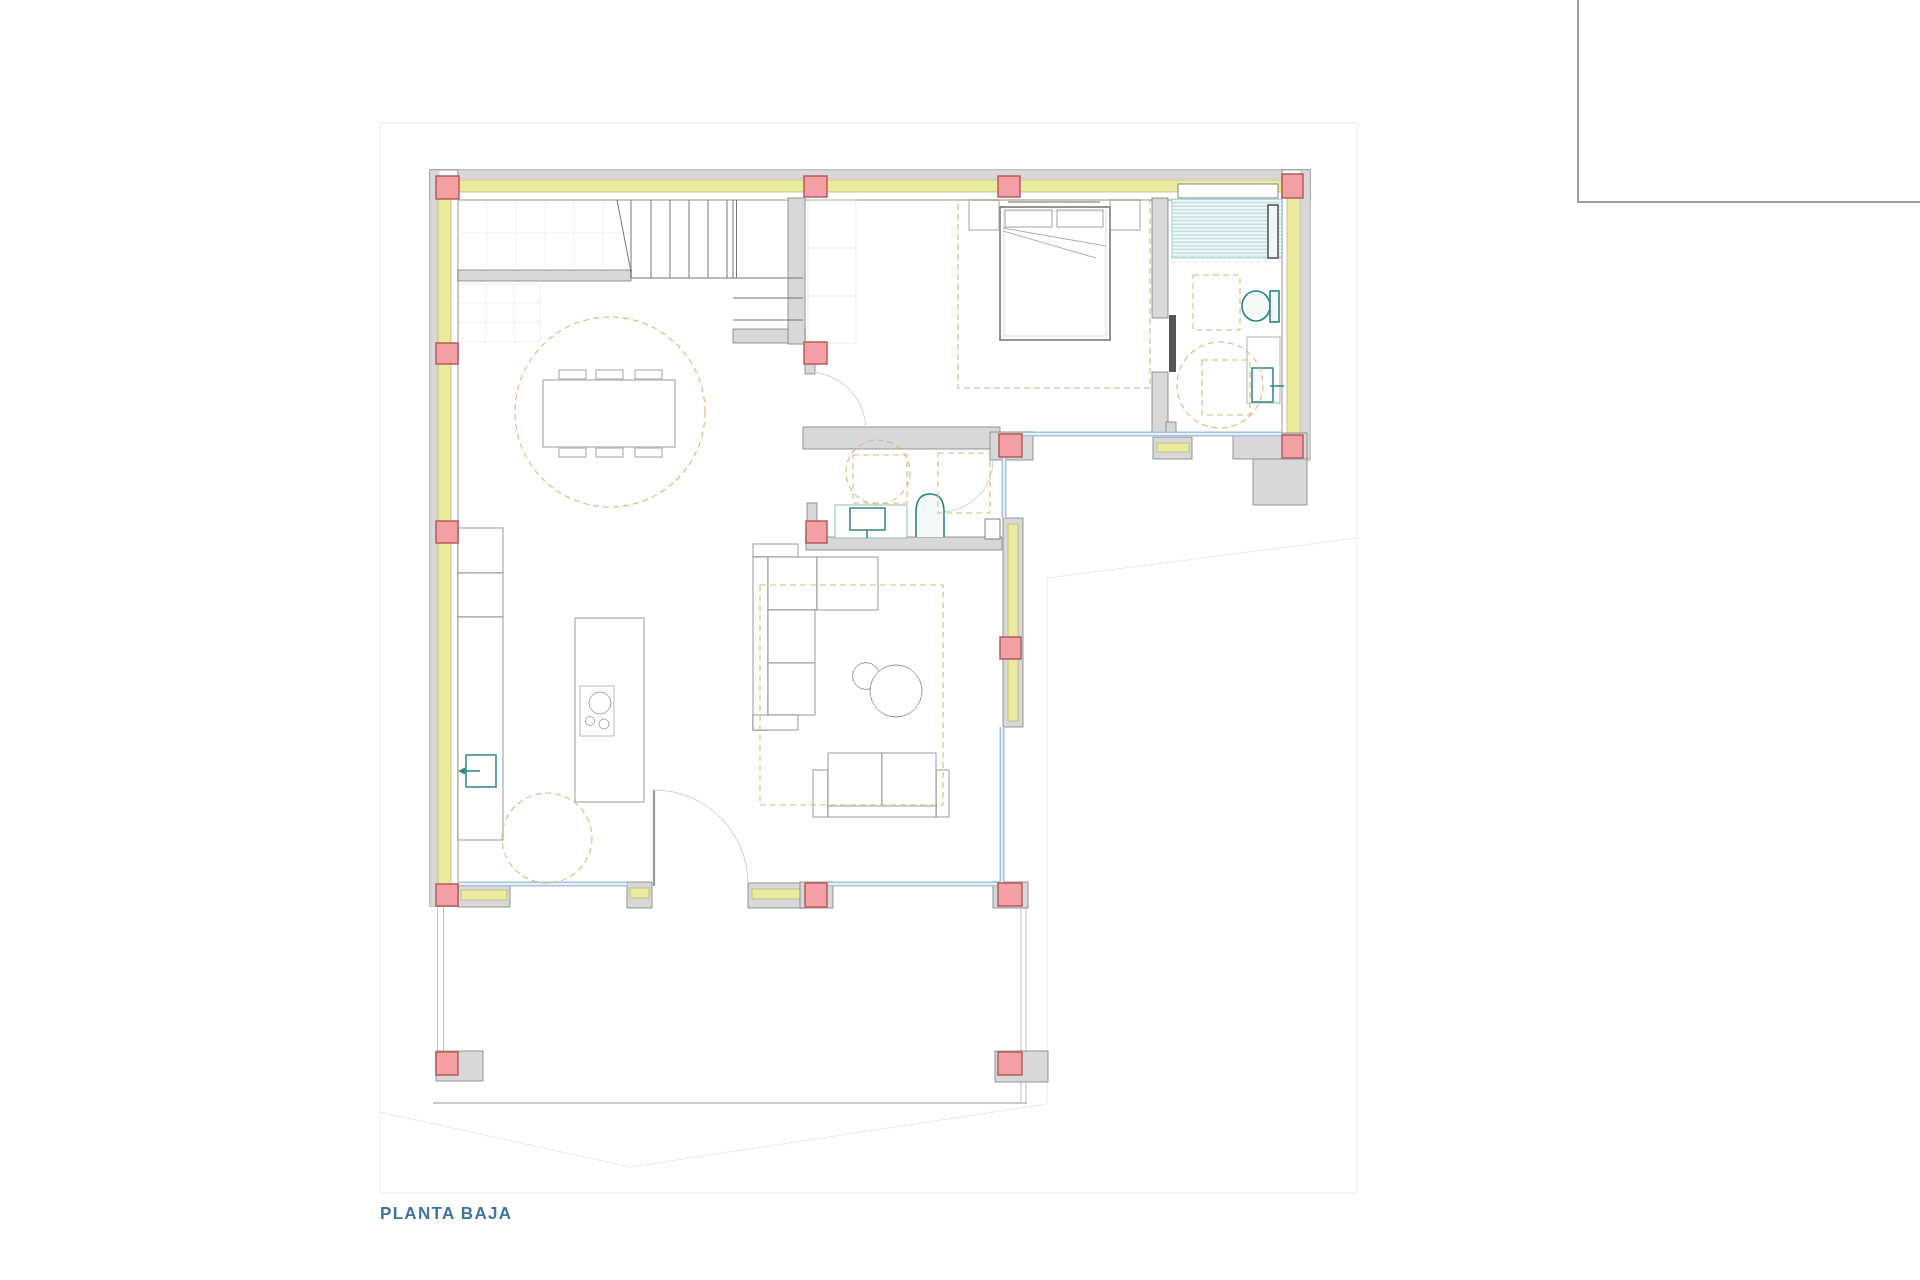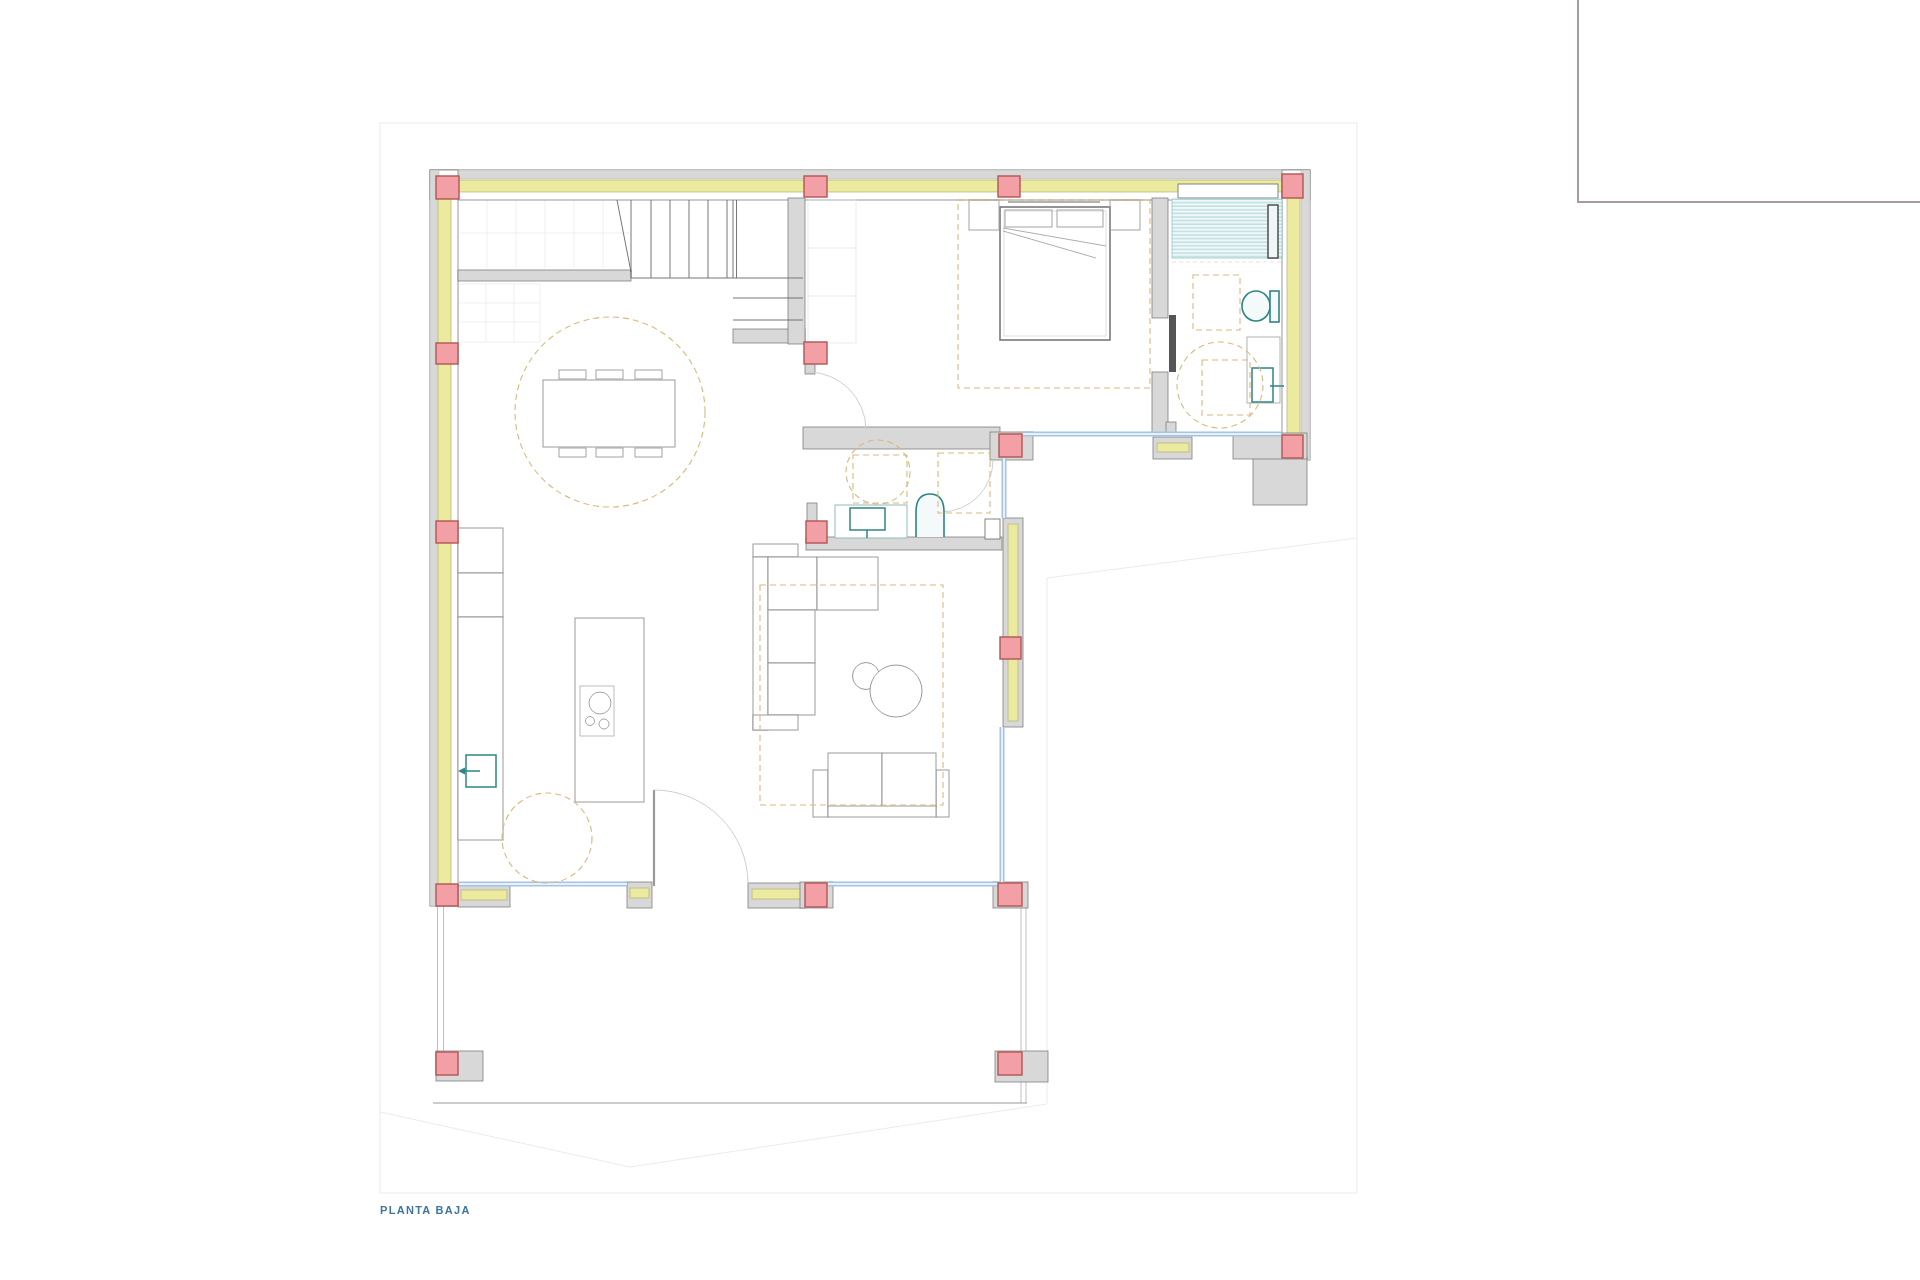--- a/index.html
+++ b/index.html
@@ -1,19 +1,19 @@
 <!DOCTYPE html>
 <html style="--title-blue: #3f76a0; --column-pink: #f2a0a6; --column-border: #b25555; --wall-gray: #d8d8d8; --wall-edge: #8c8c8c; --insulation-yellow: #ecea9e; --insulation-edge: #b3b378; --glazing-blue: #a6c4e2; --fixture-teal: #2f8585; --guide-dash-orange: #d9b97e; --frame-gray: #a89aa0;"><head>
 <meta charset="utf-8">
 <style>
   html,body{margin:0;padding:0;background:#ffffff;}
   #canvas{position:relative;width:1920px;height:1280px;background:#fff;overflow:hidden;
           font-family:"Liberation Sans", sans-serif;}
   #plan-svg{position:absolute;left:0;top:0;}
-  .plan-title{position:absolute;left:380px;top:1204px;font-size:11px;font-weight:bold;
+  .plan-title{position:absolute;left:380px;top:1204px;font-size:17px;font-weight:bold;
               letter-spacing:1.3px;color:var(--title-blue,#3f76a0);}
   .corner-frame{position:absolute;left:1577px;top:-12px;width:365px;height:211px;
                 border:2px solid var(--frame-gray,#a89aa0);background:#fff;}
   
   .wallout{fill:#ffffff;stroke:var(--wall-edge,#8c8c8c);stroke-width:0.9;}
   .wallface{fill:var(--wall-gray,#d8d8d8);stroke:#a8a8a8;stroke-width:0.4;}
   .iwall{fill:var(--wall-gray,#d8d8d8);stroke:#7f7f7f;stroke-width:0.8;}
   .yband{fill:var(--insulation-yellow,#ecea9e);stroke:var(--insulation-edge,#b3b378);stroke-width:0.7;}
   .glz{stroke:var(--glazing-blue,#a6c4e2);stroke-width:5;fill:none;}
   .glzc{stroke:#ffffff;stroke-width:1.5;fill:none;}

